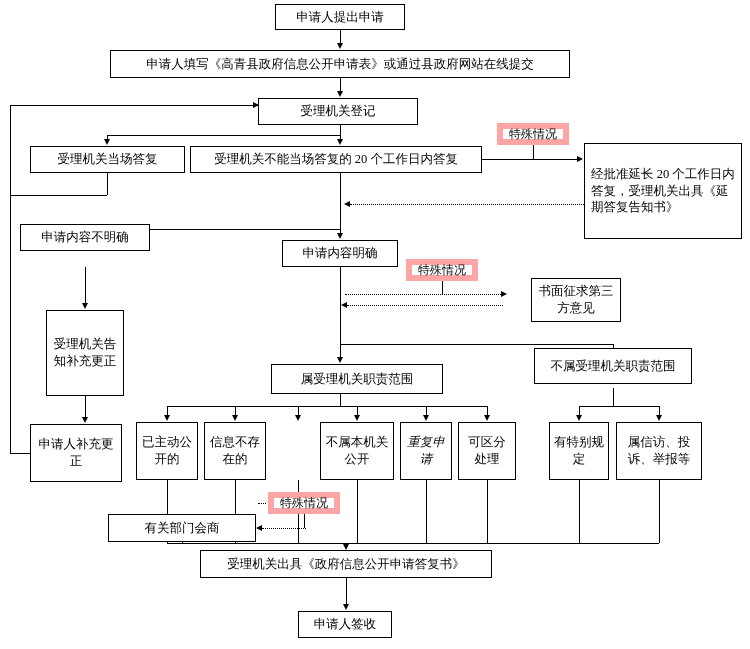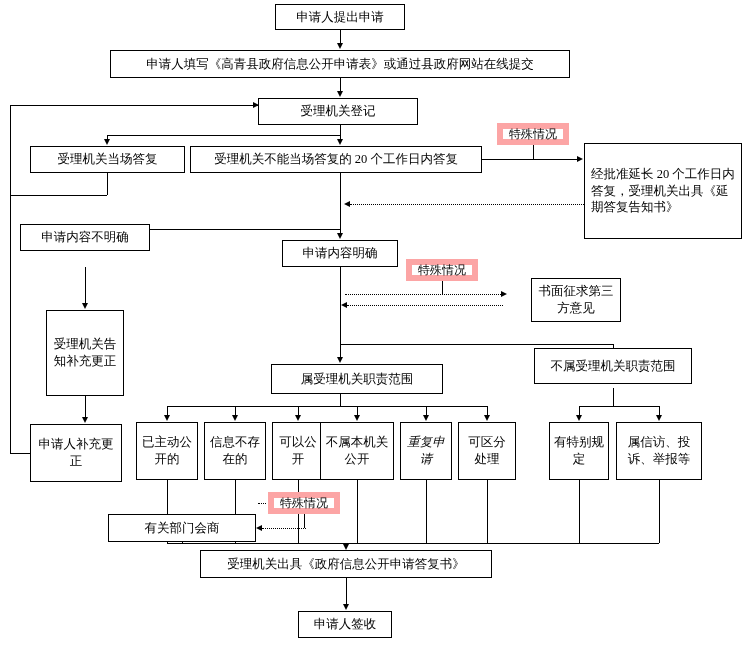--- a/index.html
+++ b/index.html
@@ -123,23 +123,20 @@
   </div>
 
   <div class="box" style="left:136px; top:422px; width:62px; height:58px;">
     <span>已主动公开的</span>
   </div>
 
   <div class="box" style="left:204px; top:422px; width:62px; height:58px;">
     <span>信息不存在的</span>
   </div>
 
-  <div class="box" style="left:272px; top:422px; width:52px; height:58px;">
-    <span>可以公开</span>
-  </div>
 
   <div class="box" style="left:320px; top:422px; width:74px; height:58px;justify-content:center;">
     <span>不属本机关公开</span>
   </div>
 
   <div class="box" style="left:400px; top:422px; width:52px; height:58px;font-style:italic;">
     <span>重复申请</span>
   </div>
 
   <div class="box" style="left:458px; top:422px; width:58px; height:58px;">

